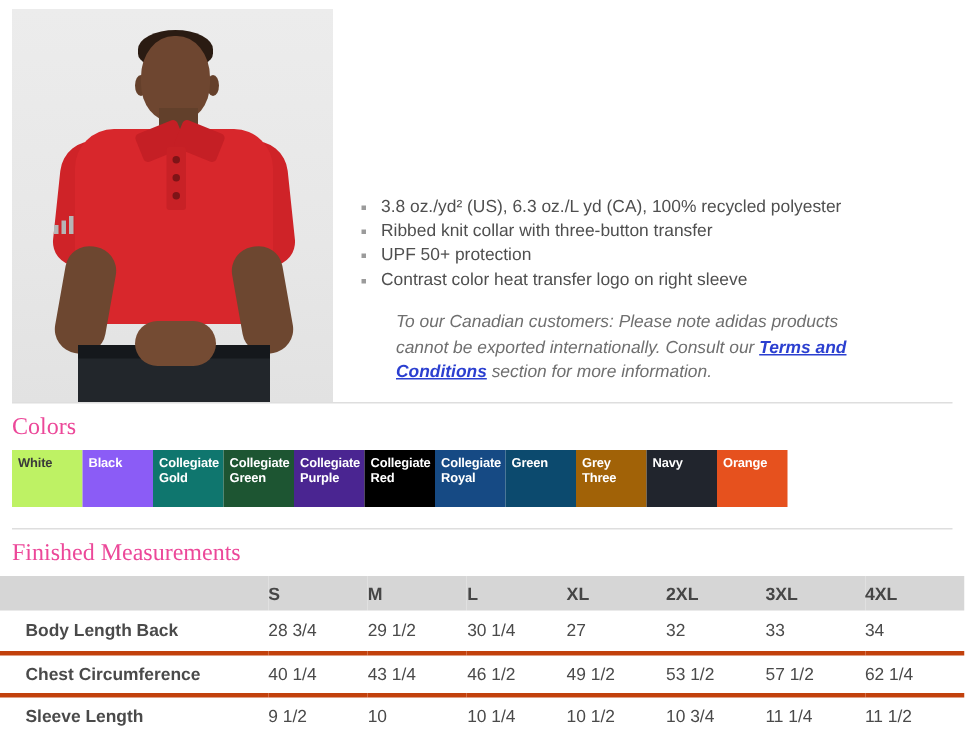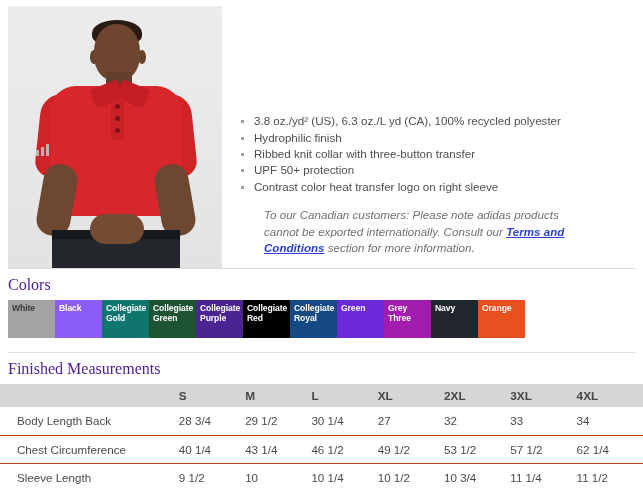--- a/index.html
+++ b/index.html
@@ -99,21 +99,21 @@
 
   
   .divider {
     height: 1px;
     background: #dedede;
     margin: 0 8px;
   }
   .section-title {
     font-family: "Liberation Serif", serif;
     font-size: 16px;
-    color: #4c1d95;
+    color: #ec4899;
     padding: 7px 8px 6px 8px;
     font-weight: normal;
     margin: 0;
   }
 
   
   .swatches {
     display: flex;
     margin: 0 0 0 8px;
     height: 38px;
@@ -145,25 +145,25 @@
     font-weight: bold;
     text-align: left;
     height: 23px;
     padding: 0;
     color: #464646;
     font-size: 11.8px;
   }
   .meas-table td {
     height: 28px;
     padding: 0;
-    border-top: 1px solid #c2410c;
+    border-top: 3px solid #c2410c;
     color: #4a4a4a;
   }
   .meas-table tr.first-row td { border-top: none; }
-  .col-label { width: 178px; padding-left: 17px !important; }
+  .col-label { width: 178px; padding-left: 17px !important; font-weight: bold; }
   .col-size { width: 66px; }
   th.col-label { padding-left: 17px; }
 </style>
 </head>
 <body>
 
 <div class="page">
 
   <div class="top">
 
@@ -194,58 +194,57 @@
         <div class="pants"></div>
         <div class="belt"></div>
         <div class="buckle"></div>
         <div class="hands"></div>
       </div>
     </div>
 
     <div class="specs">
       <ul class="feature-list">
         <li>3.8 oz./yd² (US), 6.3 oz./L yd (CA), 100% recycled polyester</li>
-        <li>Hydrophilic finish</li>
         <li>Ribbed knit collar with three-button transfer</li>
         <li>UPF 50+ protection</li>
         <li>Contrast color heat transfer logo on right sleeve</li>
       </ul>
       <p class="note"><span>To our Canadian customers: Please note adidas products cannot be exported internationally. Consult our </span><a href="#">Terms and Conditions</a><span> section for more information.</span></p>
     </div>
   </div>
 
   <div class="divider"></div>
   <h2 class="section-title">Colors</h2>
 
   <div class="swatches">
-    <div class="swatch" style="background:#a3a3a3">
+    <div class="swatch" style="background:#bef264">
         <span style="color:#3a3a3a">White</span>
       </div>
     <div class="swatch" style="background:#8b5cf6">
         <span style="color:#ffffff">Black</span>
       </div>
     <div class="swatch" style="background:#0f766e">
         <span style="color:#ffffff">Collegiate Gold</span>
       </div>
     <div class="swatch" style="background:#1d5532">
         <span style="color:#ffffff">Collegiate Green</span>
       </div>
     <div class="swatch" style="background:#4a2591">
         <span style="color:#ffffff">Collegiate Purple</span>
       </div>
     <div class="swatch" style="background:#000000">
         <span style="color:#ffffff">Collegiate Red</span>
       </div>
     <div class="swatch" style="background:#164a84">
         <span style="color:#ffffff">Collegiate Royal</span>
       </div>
-    <div class="swatch" style="background:#6d28d9">
+    <div class="swatch" style="background:#0c4a6e">
         <span style="color:#ffffff">Green</span>
       </div>
-    <div class="swatch" style="background:#a21caf">
+    <div class="swatch" style="background:#a16207">
         <span style="color:#ffffff">Grey Three</span>
       </div>
     <div class="swatch" style="background:#21252d">
         <span style="color:#ffffff">Navy</span>
       </div>
     <div class="swatch" style="background:#e6511e">
         <span style="color:#ffffff">Orange</span>
       </div>
   </div>
 

